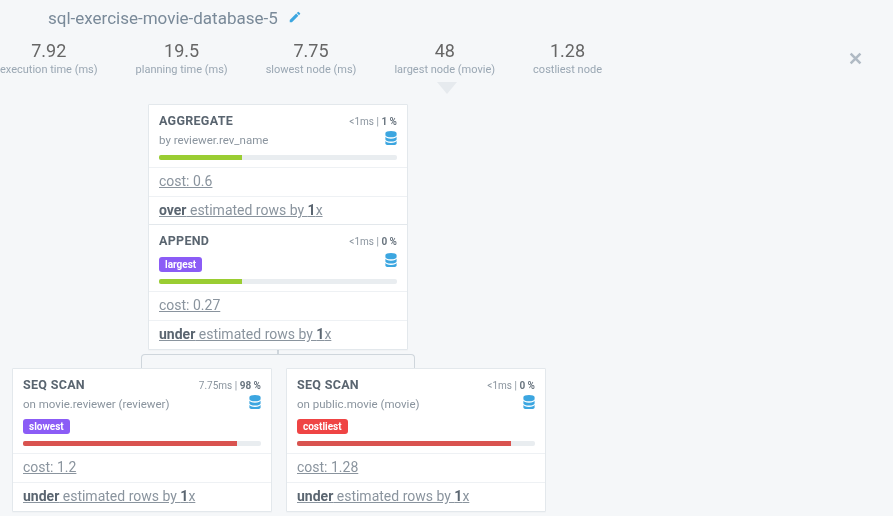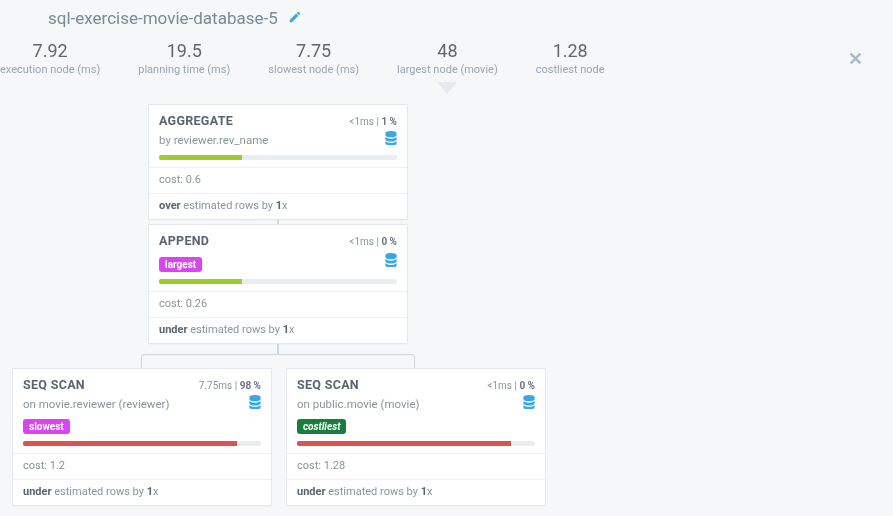--- a/index.html
+++ b/index.html
@@ -83,34 +83,34 @@
   .tags { margin-top: 6px; }
   .tag {
     display: inline-block;
     font-size: 10px;
     font-weight: 700;
     color: #fff;
     padding: 2px 6px;
     border-radius: 3px;
     margin-right: 4px;
   }
-  .tag.orange { background: #d946ef; }
-  .tag.red { background: #15803d; font-style: italic; }
+  .tag.orange { background: #8b5cf6; }
+  .tag.red { background: #ef4444; }
   .bar {
     height: 5px;
     background: #e9edf0;
     border-radius: 2px;
     margin-top: 7px;
     overflow: hidden;
   }
   .bar .fill { height: 100%; }
   .bar .green { background: #9acd32; }
   .bar .red { background: #d9534f; }
   .divider { height: 1px; background: #eef1f4; margin: 7px -10px 5px -10px; }
-  .cost, .est { font-size: 11px; color: #8a949e; }
+  .cost, .est { font-size: 14px; color: #8a949e; text-decoration: underline; }
   .cost b, .est b { color: #5a6570; font-weight: 700; }
   .connector-v {
     position: absolute;
     width: 2px;
     background: #cfd6dc;
     left: 50%;
     transform: translateX(-1px);
   }
   .connector-box {
     position: absolute;
@@ -127,21 +127,21 @@
   <span class="edit-icon">
     <svg viewBox="0 0 24 24">
         <path d="M3 17.25V21h3.75L17.81 9.94l-3.75-3.75L3 17.25zM20.71 7.04a1 1 0 0 0 0-1.41l-2.34-2.34a1 1 0 0 0-1.41 0l-1.83 1.83 3.75 3.75 1.83-1.83z"></path>
       </svg>
   </span>
 </div>
 
 <div class="stats-row">
   <div class="stat">
     <div class="val">7.92</div>
-    <div class="lbl">execution node (ms)</div>
+    <div class="lbl">execution time (ms)</div>
   </div>
   <div class="stat">
     <div class="val">19.5</div>
     <div class="lbl">planning time (ms)</div>
   </div>
   <div class="stat">
     <div class="val">7.75</div>
     <div class="lbl">slowest node (ms)</div>
   </div>
   <div class="stat">
@@ -190,21 +190,21 @@
     <div class="sub">
       <span class="tags"><span class="tag orange">largest</span></span>
       <span class="db-icon"><svg viewBox="0 0 16 20">
             <path d="M8 0C3.6 0 0 1.3 0 3v3c0 1.7 3.6 3 8 3s8-1.3 8-3V3c0-1.7-3.6-3-8-3zm0 11C3.6 11 0 9.7 0 8v4c0 1.7 3.6 3 8 3s8-1.3 8-3V8c0 1.7-3.6 3-8 3zm0 6c-4.4 0-8-1.3-8-3v4c0 1.7 3.6 3 8 3s8-1.3 8-3v-4c0 1.7-3.6 3-8 3z"></path>
           </svg></span>
     </div>
     <div class="bar">
         <div class="fill green" style="width:35%"></div>
       </div>
     <div class="divider"></div>
-    <div class="cost"><span>cost: </span><span>0.26</span></div>
+    <div class="cost"><span>cost: </span><span>0.27</span></div>
     <div class="divider"></div>
     <div class="est"><b>under</b><span> estimated rows by </span><b>1</b><span>x</span></div>
   </div>
 
   <div class="node" style="left:12px; top:268px;">
     <div class="head">
       <span class="name">SEQ SCAN</span>
       <span class="timing"><span>7.75ms</span> | <b class="pct">98 %</b></span>
     </div>
     <div class="sub">

